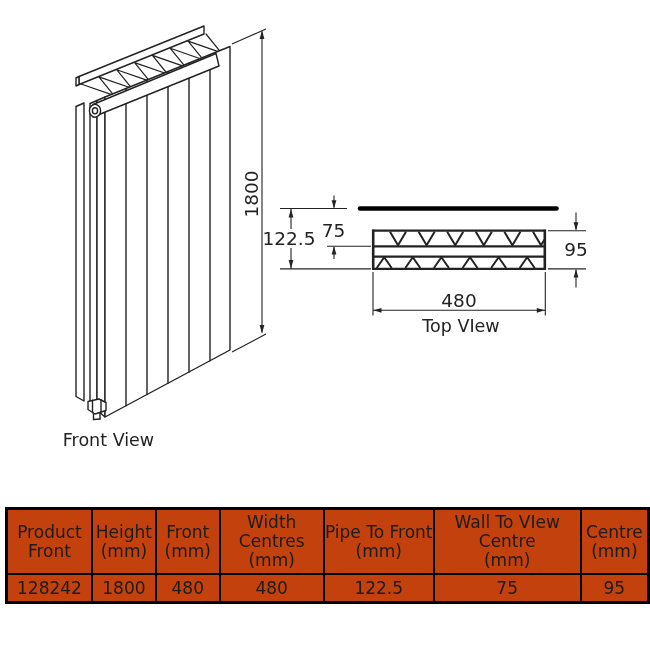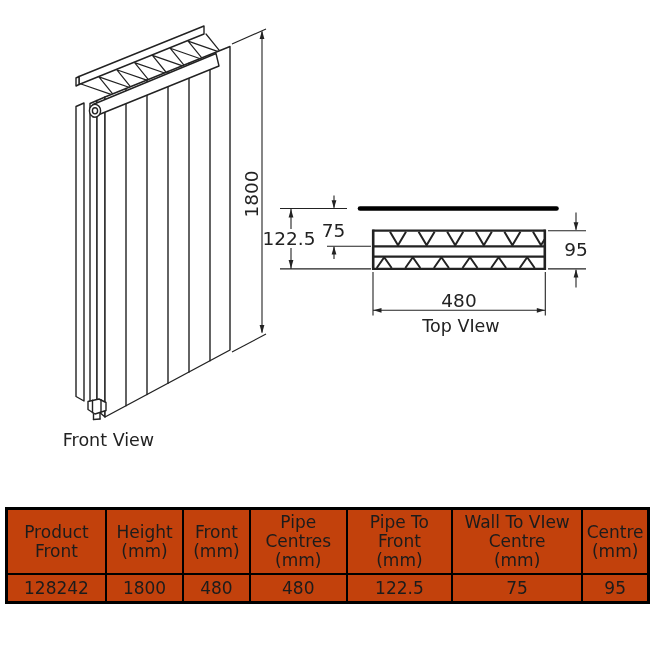--- a/index.html
+++ b/index.html
@@ -8,21 +8,21 @@
   #drawing{position:absolute;left:0;top:0;}
   svg text{fill:#222;}
   .lbl{font-size:17.5px;}
   .dim{font-size:18.5px;}
   table.spec{position:absolute;left:5px;top:507px;border-collapse:collapse;
              table-layout:fixed;background:#c2410c;}
   table.spec th,table.spec td{border:2px solid #000;text-align:center;
              vertical-align:middle;font-weight:normal;color:#1c1c1c;}
   table.spec{border:3px solid #000;}
   table.spec th{font-size:17px;line-height:19px;padding:3px 0;height:40px;}
-  table.spec td{font-size:17px;height:24px;padding:1px 16px;}
+  table.spec td{font-size:17px;height:24px;padding:1px 9px;}
 </style>
 </head>
 <body>
 
 <svg id="drawing" width="650" height="500" viewBox="0 0 650 500">
 
   <g stroke="#222" stroke-width="1.4" fill="none" stroke-linejoin="round" stroke-linecap="round">
 
     <polygon fill="#fff" points="76,106.5 84,103 84,401 76,396.5"></polygon>
 
@@ -153,21 +153,21 @@
       </th>
       <th>
         <div>Height</div>
         <div>(mm)</div>
       </th>
       <th>
         <div>Front</div>
         <div>(mm)</div>
       </th>
       <th>
-        <div>Pipe Centres</div>
+        <div>Width Centres</div>
         <div>(mm)</div>
       </th>
       <th>
         <div>Pipe To Front</div>
         <div>(mm)</div>
       </th>
       <th>
         <div>Wall To VIew Centre</div>
         <div>(mm)</div>
       </th>

